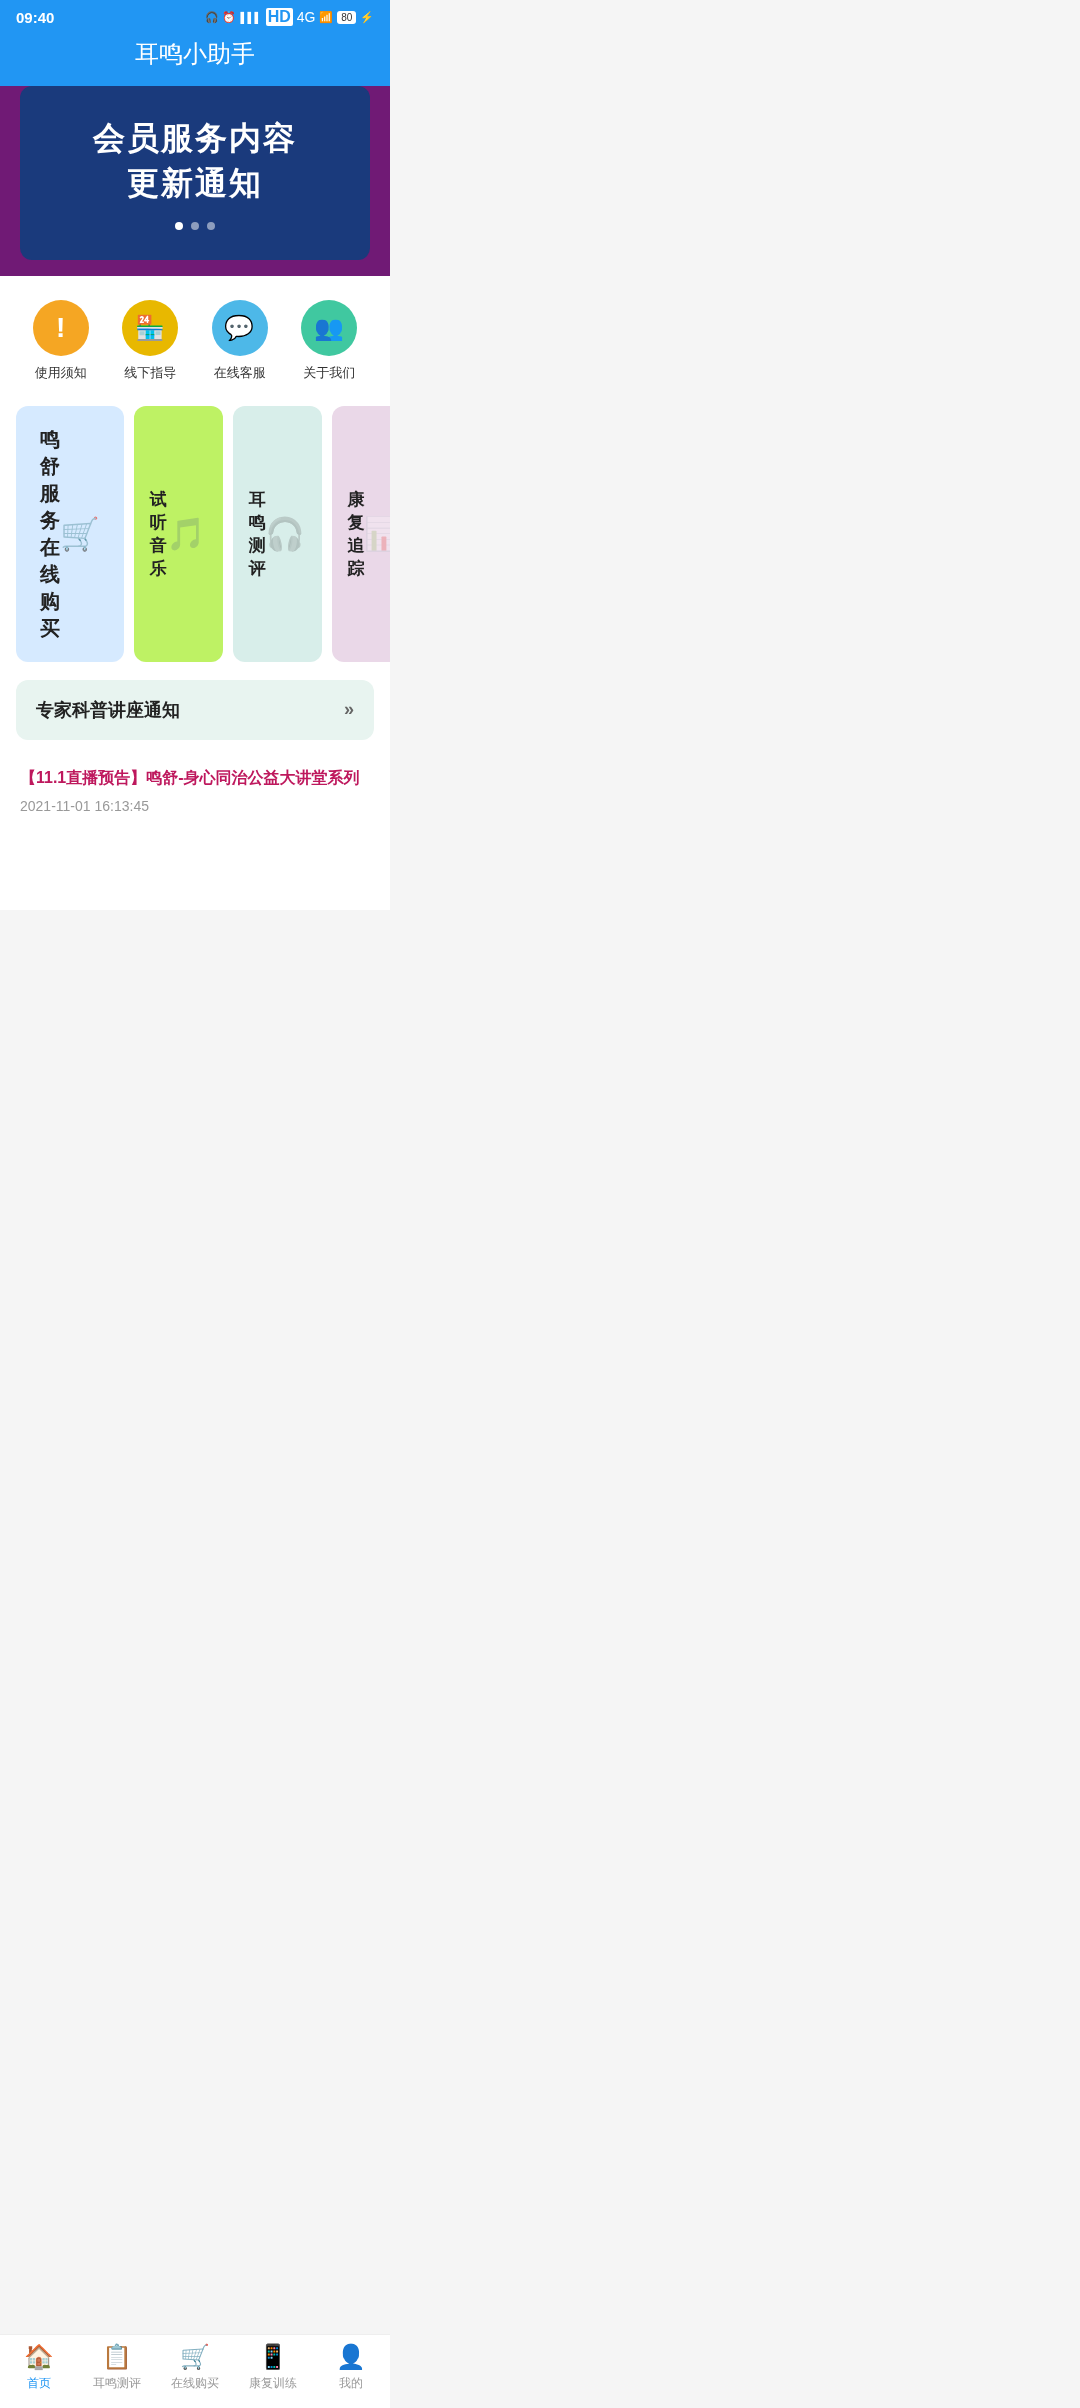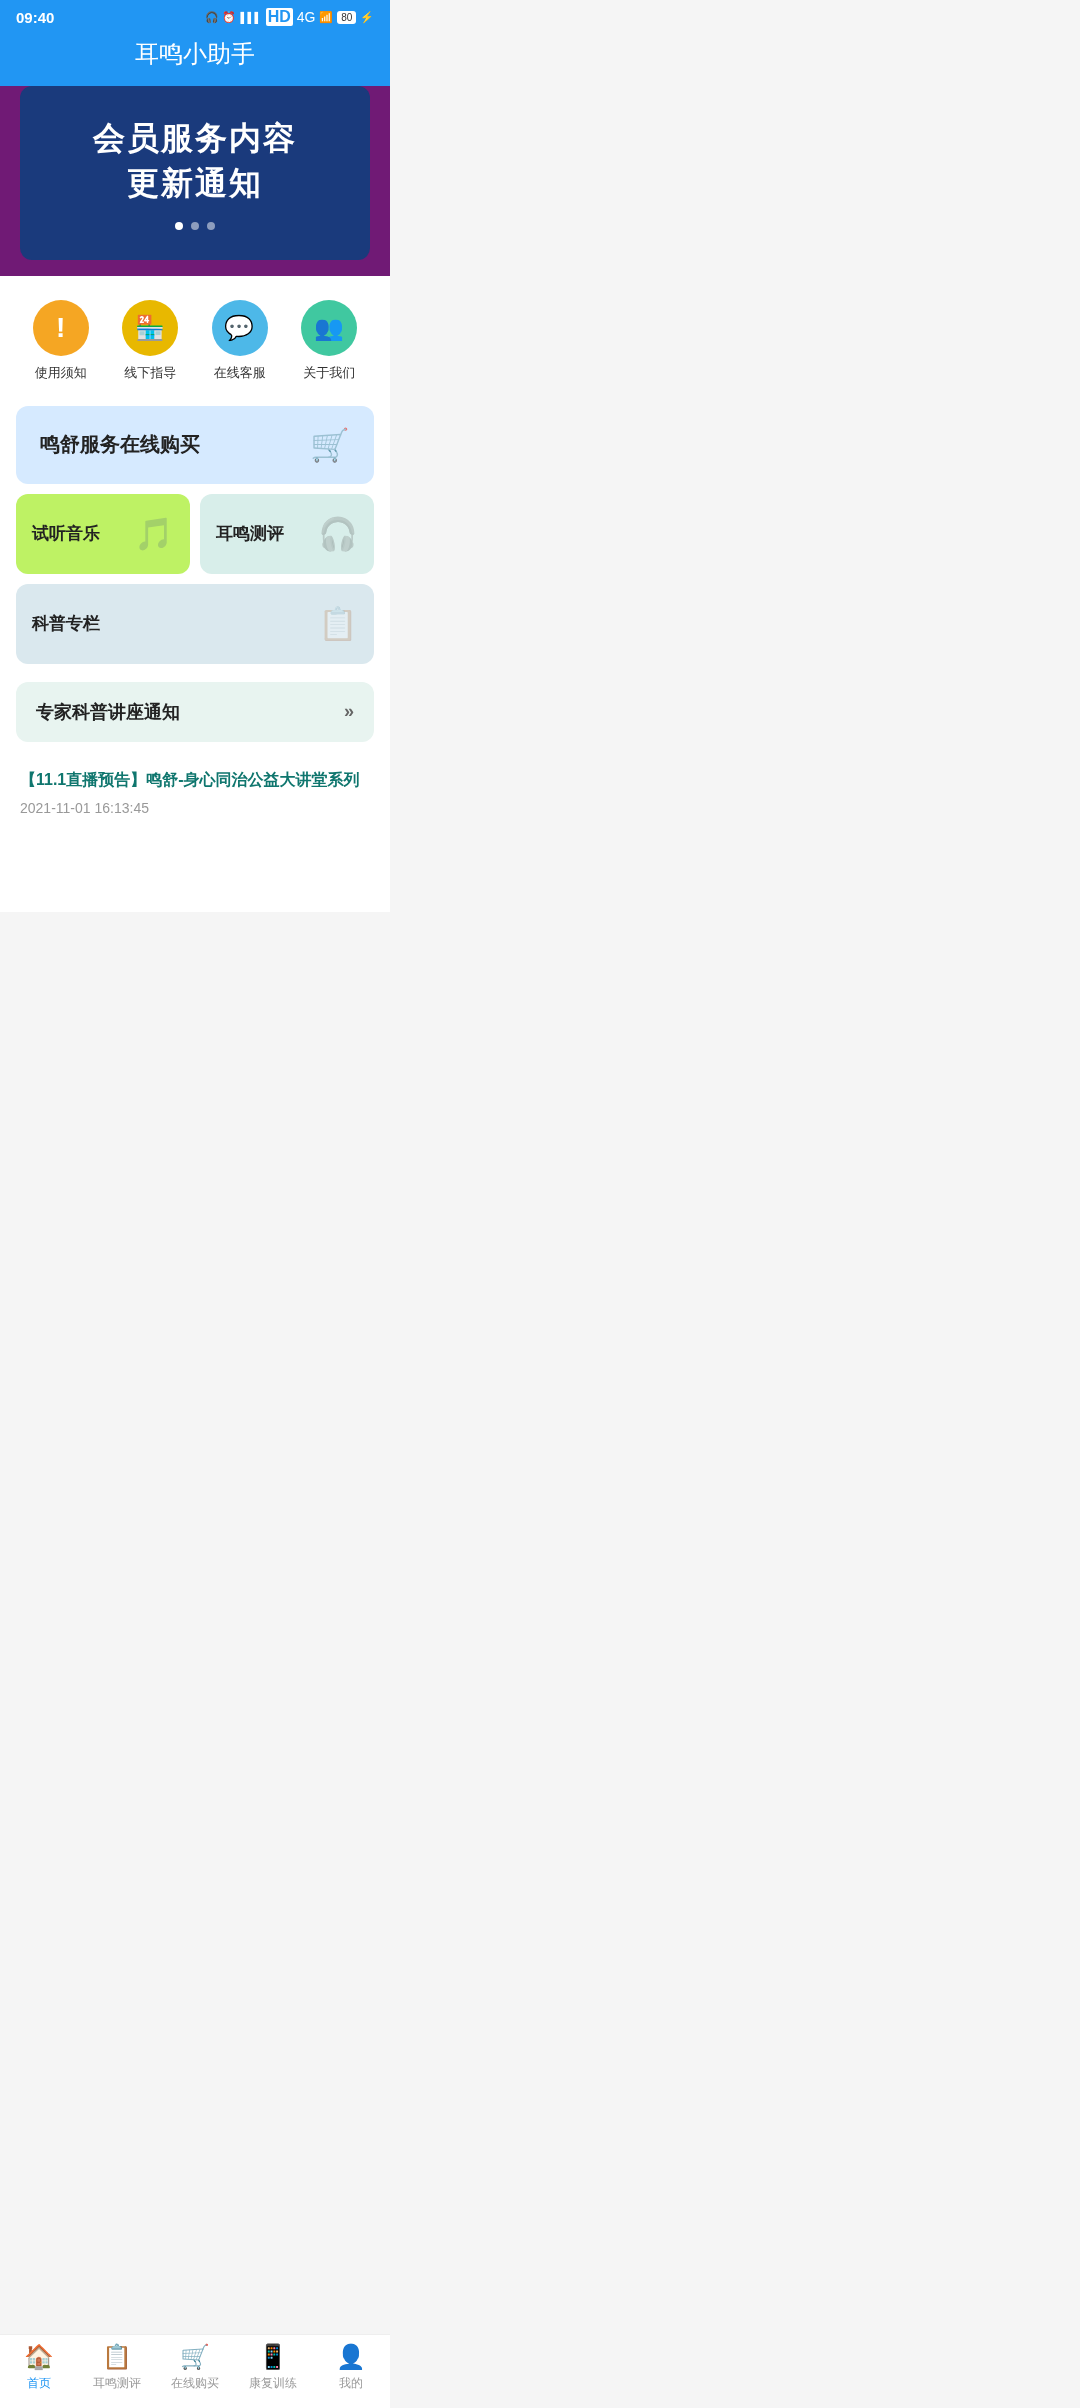--- a/index.html
+++ b/index.html
@@ -120,21 +120,21 @@
     .action-label {
       font-size: 13px;
       color: #333;
       text-align: center;
     }
 
     
     .service-cards {
       padding: 8px 16px;
       display: flex;
-      flex-direction: column;
+      flex-direction: row;
       gap: 10px;
       background: #fff;
     }
 
     .card-full {
       background: #ddeeff;
       border-radius: 12px;
       padding: 20px 24px;
       display: flex;
       justify-content: space-between;
@@ -198,21 +198,21 @@
     }
 
     
     .article-section {
       padding: 16px 20px;
       background: #fff;
     }
     .article-title {
       font-size: 16px;
       font-weight: 600;
-      color: #0f766e;
+      color: #be185d;
       line-height: 1.5;
       margin-bottom: 8px;
     }
     .article-date {
       font-size: 14px;
       color: #999;
     }
 
     
     .bottom-nav {
@@ -317,20 +317,24 @@
         <span class="card-half-label">试听音乐</span>
         <span class="card-half-icon" style="font-size:32px; color:rgba(160,100,200,0.5);">🎵</span>
       </div>
       <div class="card-half" style="background:#d8eeea;">
         <span class="card-half-label">耳鸣测评</span>
         <span class="card-half-icon" style="font-size:32px; color:rgba(80,160,140,0.5);">🎧</span>
       </div>
     </div>
 
     <div class="card-row">
+      <div class="card-half" style="background:#ead8e8;">
+        <span class="card-half-label">康复追踪</span>
+        <span class="card-half-icon" style="font-size:32px; color:rgba(180,100,170,0.5);">📊</span>
+      </div>
       <div class="card-half" style="background:#dae8ee;">
         <span class="card-half-label">科普专栏</span>
         <span class="card-half-icon" style="font-size:32px; color:rgba(80,140,160,0.5);">📋</span>
       </div>
     </div>
 
   </div>
 
   <div class="notification-section">
     <span class="notification-label">专家科普讲座通知</span>

